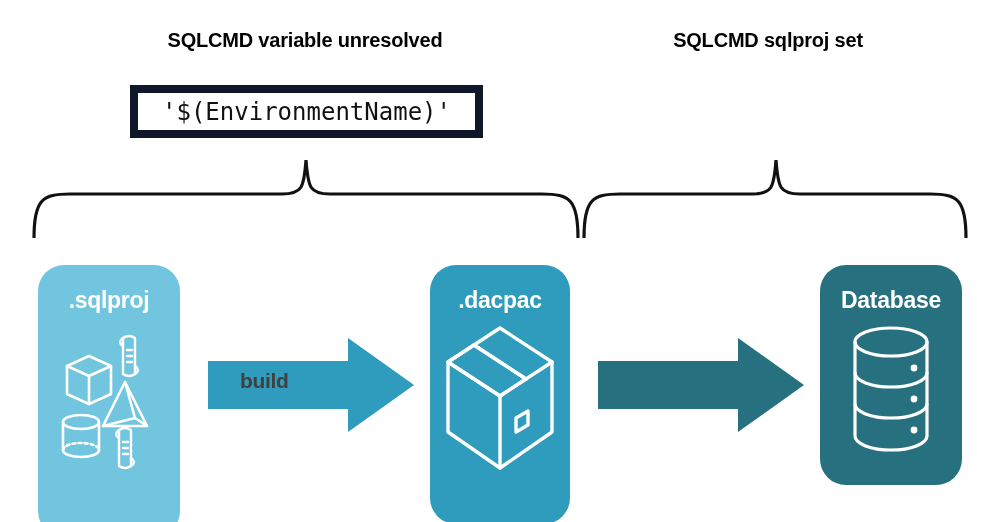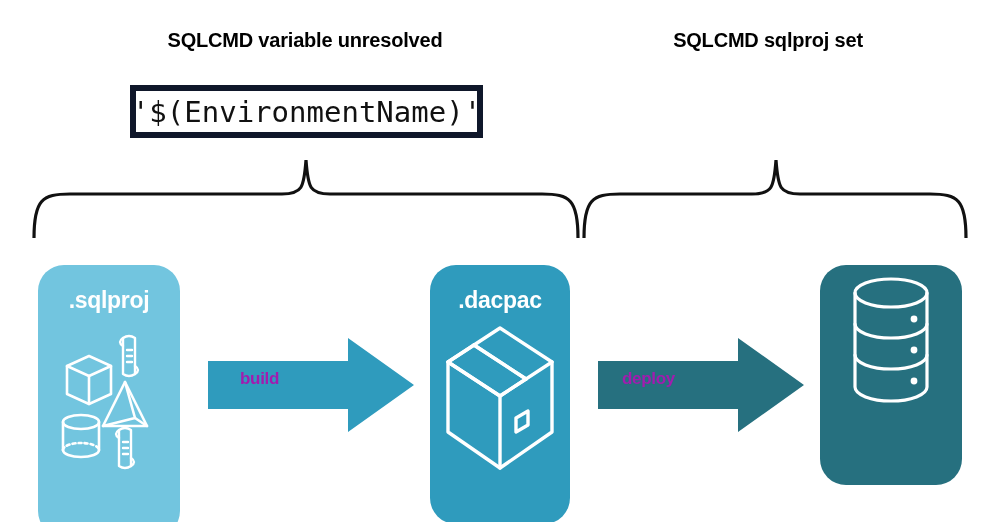--- a/index.html
+++ b/index.html
@@ -13,24 +13,24 @@
   .hdr{
     position:absolute;text-align:center;
     font-weight:bold;font-size:20px;color:#000000;
     letter-spacing:-0.2px;white-space:nowrap;
   }
   #hdr-left{left:55px;top:29px;width:500px;}
   #hdr-right{left:598px;top:29px;width:340px;}
 
   .codebox{
     position:absolute;box-sizing:border-box;
-    border:6px solid #0f172a;background:#ffffff;
+    border:8px solid #0f172a;background:#ffffff;
     display:flex;align-items:center;justify-content:center;
     font-family:"DejaVu Sans Mono","Liberation Mono",monospace;
-    font-size:29px;color:#111111;white-space:nowrap;
+    font-size:24px;color:#111111;white-space:nowrap;
   }
   #code-left{left:130px;top:85px;width:353px;height:53px;}
   #code-right{left:670px;top:85px;width:196px;height:53px;}
 
   .brace{position:absolute;top:158px;height:80px;}
   #brace-left{left:30px;width:552px;}
   #brace-right{left:580px;width:390px;}
 
   .node{
     position:absolute;border-radius:26px;
@@ -40,21 +40,21 @@
     margin-top:22px;font-weight:bold;font-size:23px;color:#ffffff;
     letter-spacing:-0.3px;white-space:nowrap;
   }
   .node-art{margin-top:4px;}
   #node-sqlproj{left:38px;top:265px;width:142px;height:272px;background:#72C5DF;}
   #node-dacpac{left:430px;top:265px;width:140px;height:259px;background:#2F9BBD;}
   #node-database{left:820px;top:265px;width:142px;height:220px;background:#26707F;}
 
   .arrow{position:absolute;}
   .arrow-label{
-    position:absolute;font-weight:bold;font-size:17px;color:#a21caf;
+    position:absolute;font-weight:bold;font-size:21px;color:#404040;
     white-space:nowrap;letter-spacing:-0.3px;
   }
   #arrow-build{left:208px;top:338px;width:206px;height:94px;}
   #lbl-build{left:240px;top:369px;}
   #arrow-deploy{left:598px;top:338px;width:206px;height:94px;}
   #lbl-deploy{left:622px;top:369px;}
 </style>
 </head>
 <body>
 
@@ -122,20 +122,21 @@
         <path d="M36,27 L88,61"></path>
         <path d="M88,61 L88,61"></path>
         <path d="M36,27 L36,27"></path>
         <path d="M10,44 L36,27 L88,61 L62,78 Z"></path>
         <path d="M78,100 L90,93 L90,107 L78,114 Z"></path>
       </g>
     </svg>
   </div>
 
   <div class="node" id="node-database">
+    <div class="node-label">Database</div>
     <svg class="node-art" width="110" height="150" viewBox="0 0 110 150">
       <g fill="none" stroke="#ffffff" stroke-width="3.2" stroke-linejoin="round" stroke-linecap="round">
         <ellipse cx="55" cy="24" rx="36" ry="14"></ellipse>
         <path d="M19,24 L19,118 a36,14 0 0 0 72,0 L91,24"></path>
         <path d="M19,55 a36,14 0 0 0 72,0"></path>
         <path d="M19,86 a36,14 0 0 0 72,0"></path>
       </g>
       <circle cx="78" cy="50" r="3.4" fill="#ffffff"></circle>
       <circle cx="78" cy="81" r="3.4" fill="#ffffff"></circle>
       <circle cx="78" cy="112" r="3.4" fill="#ffffff"></circle>
@@ -143,15 +144,14 @@
   </div>
 
   <svg class="arrow" id="arrow-build" viewBox="0 0 206 94">
     <path d="M0,23 L140,23 L140,0 L206,47 L140,94 L140,71 L0,71 Z" fill="#2F9BBD"></path>
   </svg>
   <div class="arrow-label" id="lbl-build">build</div>
 
   <svg class="arrow" id="arrow-deploy" viewBox="0 0 206 94">
     <path d="M0,23 L140,23 L140,0 L206,47 L140,94 L140,71 L0,71 Z" fill="#26707F"></path>
   </svg>
-  <div class="arrow-label" id="lbl-deploy">deploy</div>
 
 </div>
 
 </body></html>

